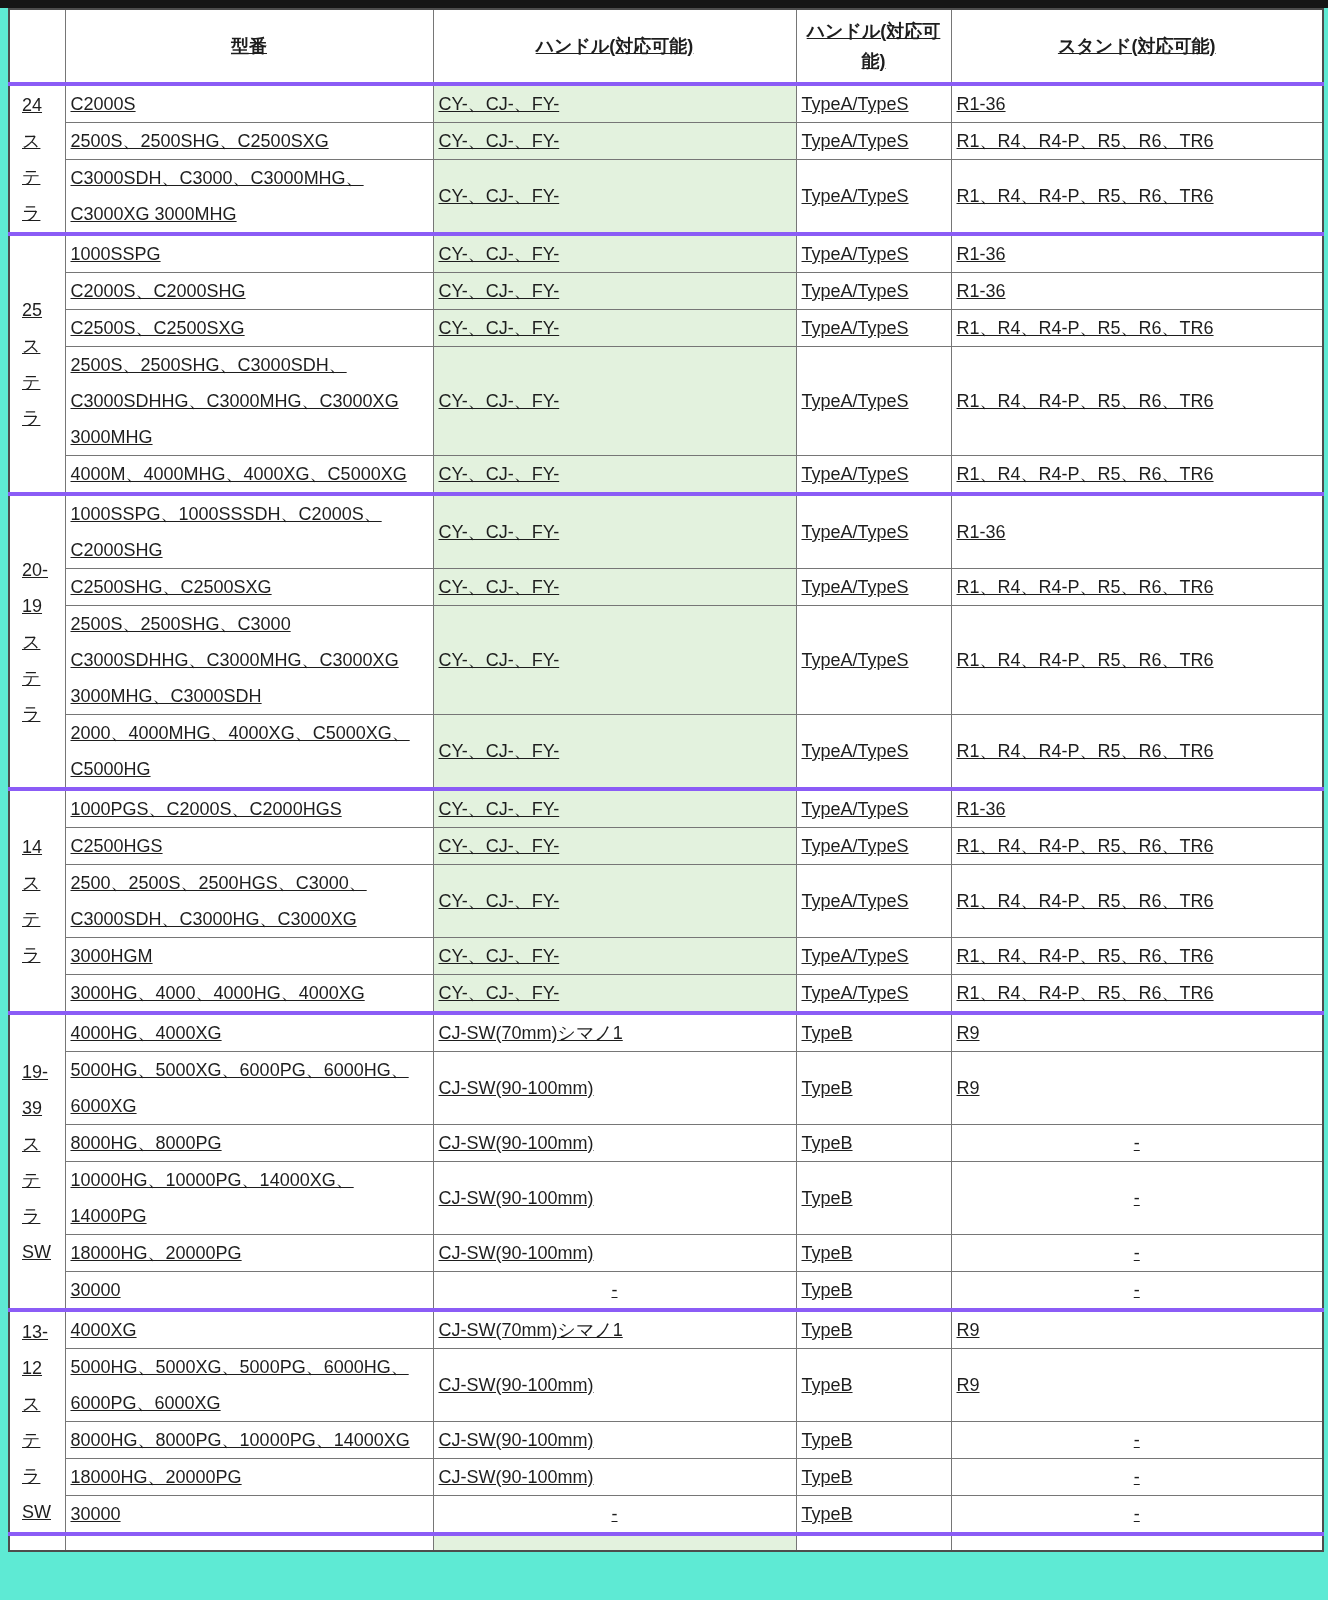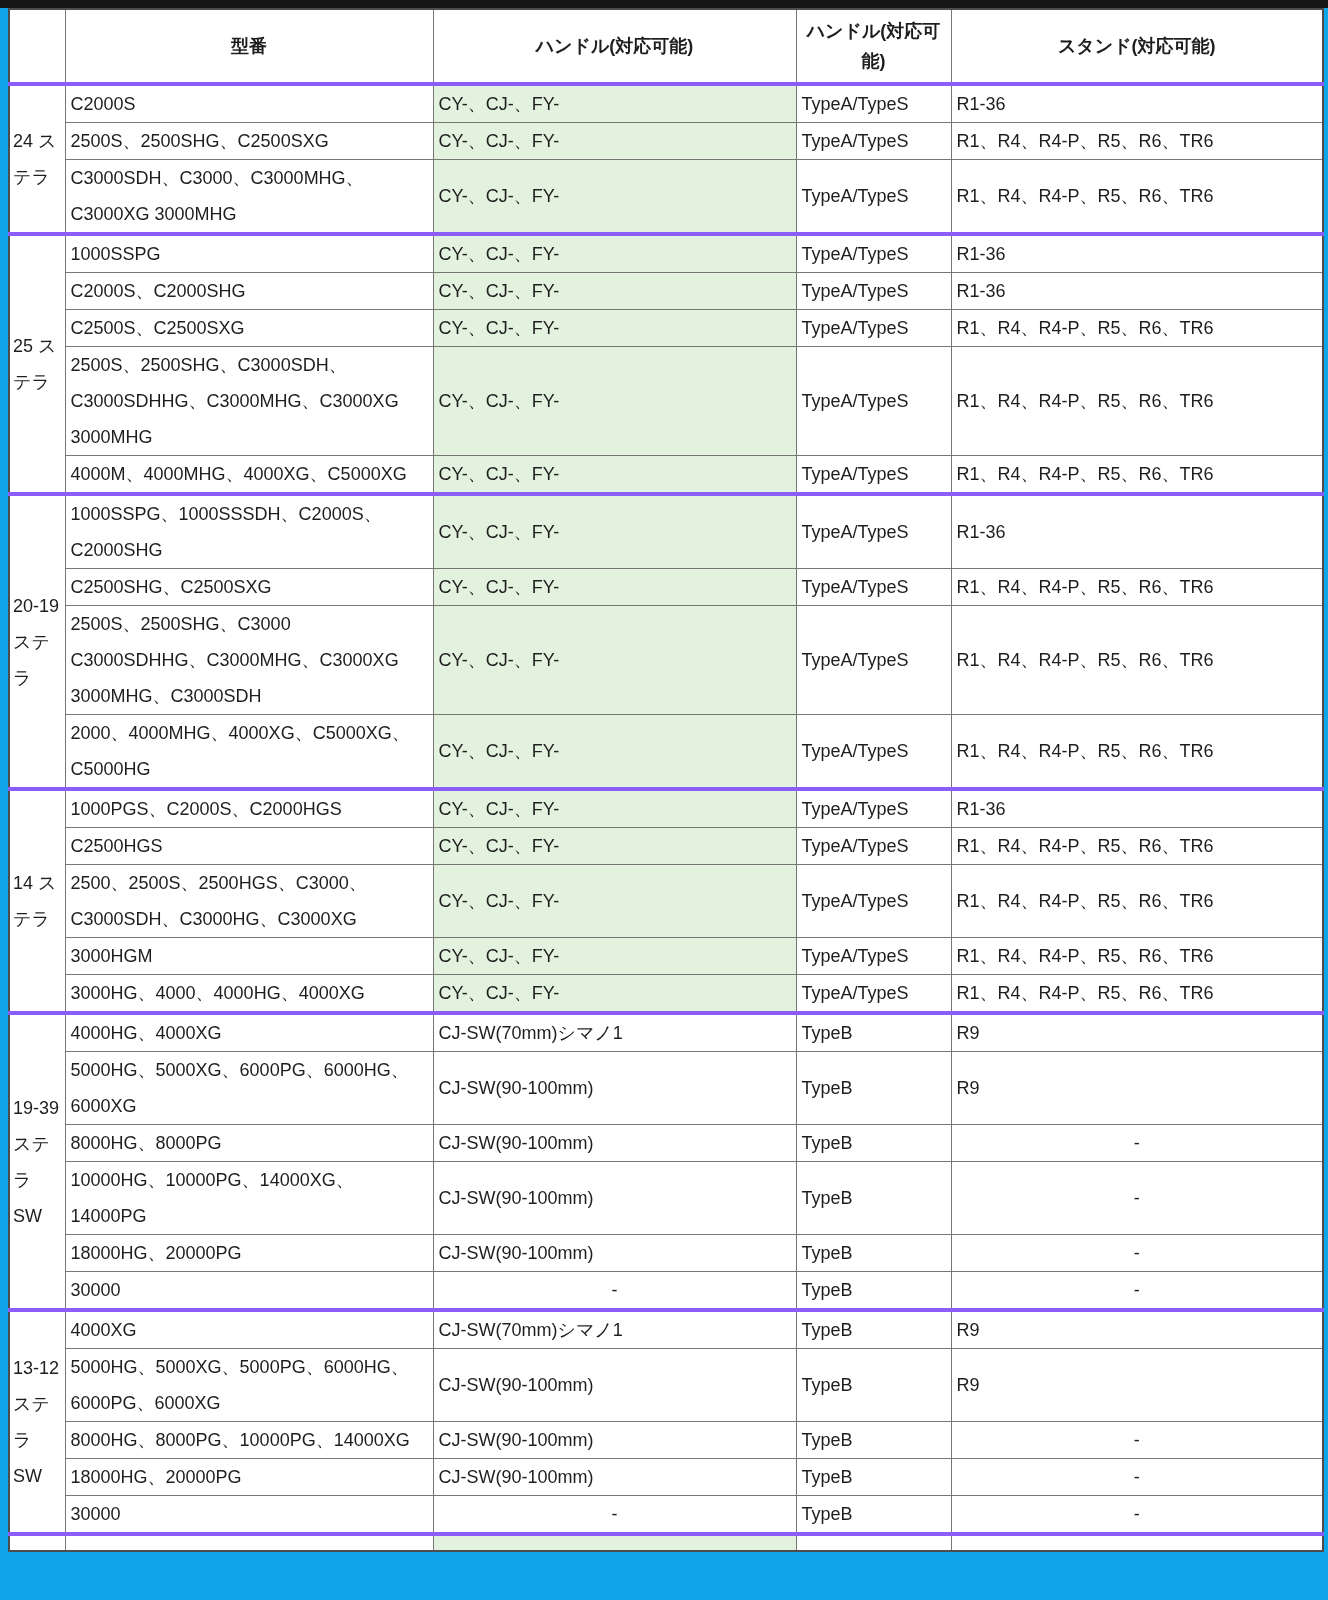--- a/index.html
+++ b/index.html
@@ -1,33 +1,33 @@
 <!DOCTYPE html>
 <html><head>
 <meta charset="utf-8">
 <style>
   html,body{margin:0;padding:0;background:#ffffff;color:#1e1e1e;
     font-family:"Liberation Sans","DejaVu Sans",sans-serif;}
-  .frame{position:relative;width:1328px;height:1600px;overflow:hidden;background:#0ea5e9;}
+  .frame{position:relative;width:1328px;height:1600px;overflow:hidden;background:#5eead4;text-decoration:underline;}
   .top-bar{width:100%;height:8px;background:#161616;}
   table.compat{border-collapse:collapse;table-layout:fixed;width:1314px;margin-left:8px;
     font-size:18px;border:2px solid #4d4d4d;}
   col.c-group{width:56px;}
   col.c-model{width:368px;}
   col.c-handle{width:363px;}
   col.c-knob{width:155px;}
   col.c-stand{width:372px;}
   th,td{border:1px solid #767676;vertical-align:middle;overflow:hidden;
     word-break:break-word;overflow-wrap:break-word;}
   th{font-weight:bold;text-align:center;line-height:30px;padding:6px 4px;
     border-bottom:1px solid #555;background:#fff;}
   td{line-height:36px;padding:0 5px;text-align:left;background:#fff;}
   td.center{text-align:center;}
   td.hl{background:#e3f2de;}
-  td.group-cell{padding:0 3px;margin-left:12px;}
+  td.group-cell{padding:0 12px;margin-left:12px;}
   tr.sec-start td{border-top:4px solid #8b5cf6;}
   tr.partial td{height:14px;line-height:14px;border-bottom:none;}
 </style>
 </head>
 <body>
 
 <div class="frame">
   <div class="top-bar"></div>
   <table class="compat">
     <colgroup>

